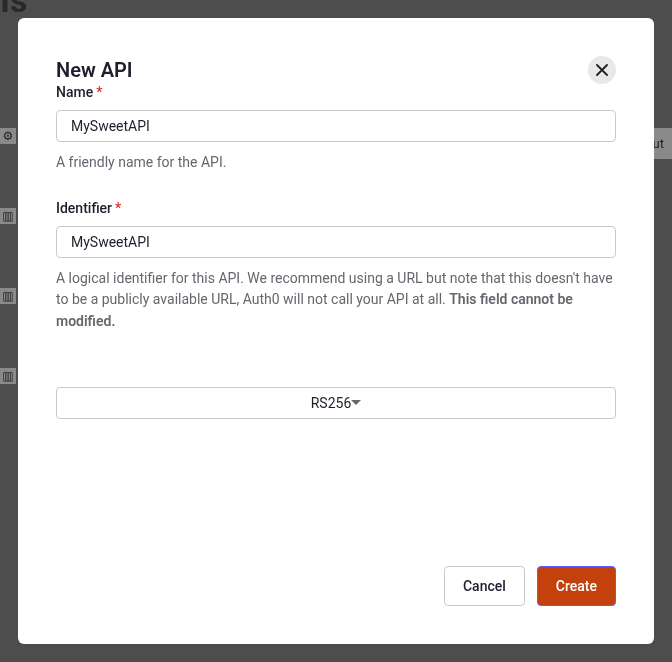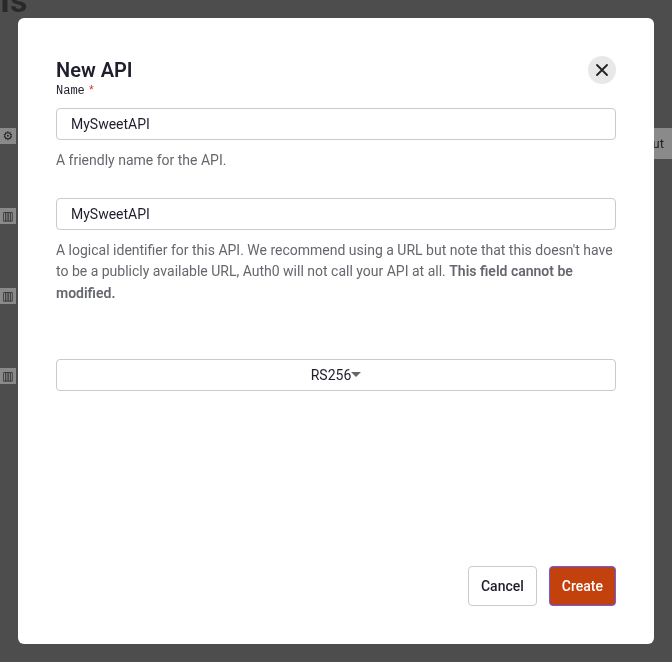--- a/index.html
+++ b/index.html
@@ -81,26 +81,25 @@
       border: none;
       display: flex;
       align-items: center;
       justify-content: center;
       cursor: pointer;
       color: #222;
     }
     .close-btn svg { width: 12px; height: 12px; }
     .field { margin-bottom: 26px; }
     .label {
-      font-size: 12px;
+      font-size: 14px;
       font-weight: 500;
       color: #1e1e2d;
       margin-bottom: 10px;
       display: block;
-      font-family: Liberation Mono, monospace;
     }
     .req { color: #d93025; margin-left: 3px; }
     .input, .select {
       width: 100%;
       height: 32px;
       border: 1px solid #c9cace;
       border-radius: 4px;
       padding: 0 14px;
       font-size: 14px;
       color: #1e1e2d;
@@ -128,21 +127,21 @@
     }
     .help strong { font-weight: 600; }
     .footer {
       margin-top: auto;
       display: flex;
       justify-content: flex-end;
       gap: 12px;
     }
     .btn {
       height: 40px;
-      padding: 0 12px;
+      padding: 0 18px;
       border-radius: 4px;
       font-size: 14px;
       font-weight: 500;
       cursor: pointer;
       font-family: inherit;
     }
     .btn-secondary {
       background: #fff;
       border: 1px solid #c9cace;
       color: #1e1e2d;
@@ -177,20 +176,21 @@
     </button>
   </div>
 
   <div class="field">
     <label class="label"><span>Name</span><span class="req">*</span></label>
     <input class="input" type="text" value="MySweetAPI" style="">
     <p class="help">A friendly name for the API.</p>
   </div>
 
   <div class="field">
+    <label class="label"><span>Identifier</span><span class="req">*</span></label>
     <input class="input" type="text" value="MySweetAPI" style="">
     <p class="help"><span>A logical identifier for this API. We recommend using a URL but note that this doesn't have to be a publicly available URL, Auth0 will not call your API at all. </span><strong>This field cannot be modified.</strong></p>
   </div>
 
   <div class="field">
     <div class="select">
       <span>RS256</span>
       <span class="select-caret"></span>
     </div>
   </div>

